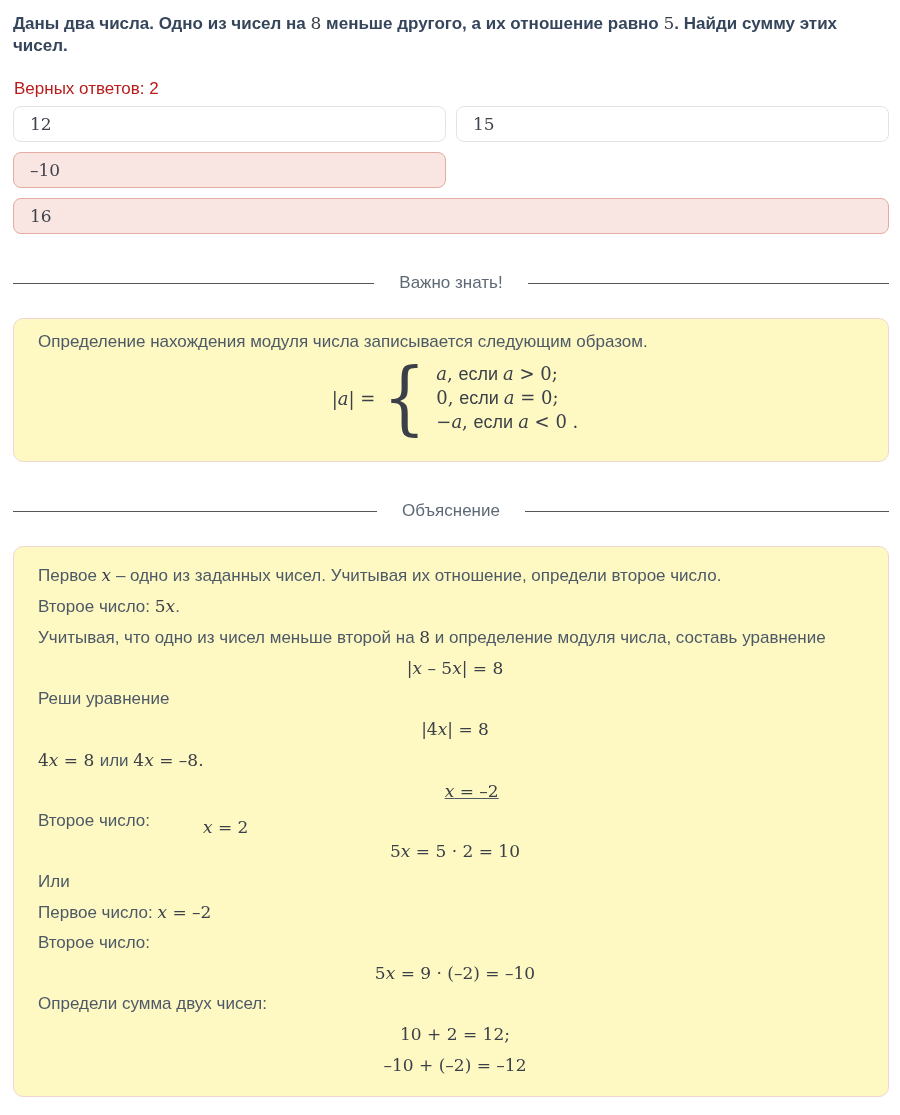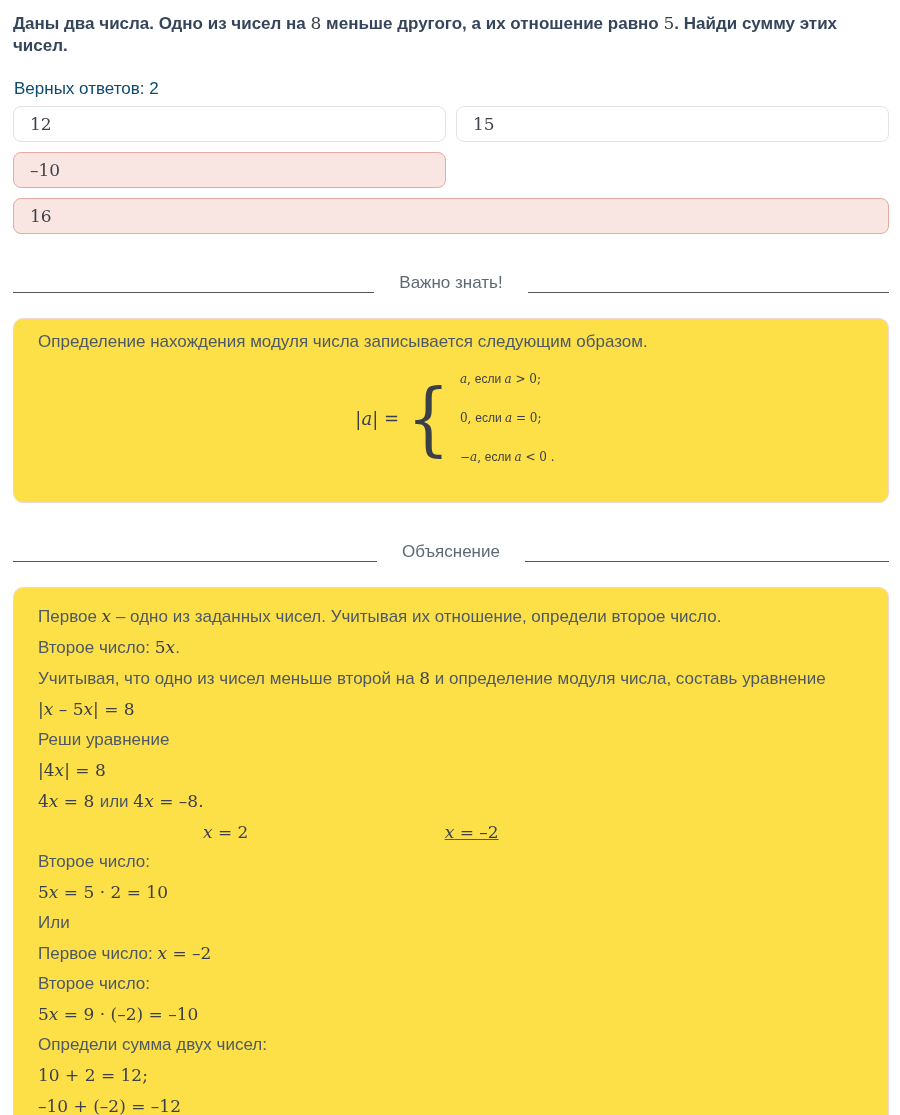--- a/index.html
+++ b/index.html
@@ -4,61 +4,61 @@
 <style>
   html,body{margin:0;padding:0;background:#ffffff;}
   body{width:900px;height:1115px;overflow:hidden;font-family:"Liberation Sans",sans-serif;}
   .page{padding:12px 11px 0 13px;}
 
   
   .q-title{font-size:17px;line-height:1.3;font-weight:700;color:#35455b;margin:0 0 22px 0;}
   .q-title .seg-m{font-weight:400;}
 
   
-  .answers-label{font-size:17px;color:#0c4a6e;margin:0 0 7px 1px;}
+  .answers-label{font-size:17px;color:#b91c1c;margin:0 0 7px 1px;}
 
   
   .answers-grid{display:grid;grid-template-columns:1fr 1fr;gap:10px;}
   .answer{box-sizing:border-box;height:36px;display:flex;align-items:center;
     padding:0 16px;background:#ffffff;border:1px solid #e3e3e6;border-radius:8px;
     font-family:"DejaVu Serif","Liberation Serif",serif;font-size:17px;color:#3f434c;cursor:pointer;}
   .answer.hl{background:#f9e5e2;border-color:#e5aba3;}
   .answer.full{grid-column:1 / -1;}
 
   
-  .divider{display:flex;align-items:flex-end;gap:25px;margin:39px 0 25px 0;
+  .divider{display:flex;align-items:center;gap:25px;margin:39px 0 25px 0;
     color:#5d6a76;font-size:17px;}
   .divider::before,.divider::after{content:"";flex:1;height:1px;background:#555555;}
 
   
-  .infobox{box-sizing:border-box;background:#fde047;border:1px solid #f0d6d2;
+  .infobox{box-sizing:border-box;background:#fef9c3;border:1px solid #f0d6d2;
     border-radius:10px;padding:13px 16px 15px 24px;color:#4d5966;font-size:17px;}
 
   
   .mformula{display:flex;justify-content:center;align-items:center;margin:8px 0 10px 0;}
   .mformula .lhs{font-family:"DejaVu Serif","Liberation Serif",serif;font-size:18px;color:#3b3f48;margin-right:4px;}
   .brace{font-family:"DejaVu Serif","Liberation Serif",serif;font-size:80px;font-weight:400;
     color:#3b3f48;line-height:0.95;transform:scaleX(0.85);margin-right:6px;user-select:none;}
-  .cases div{line-height:39px;font-size:12px;color:#3b3f48;}
+  .cases div{line-height:24px;font-size:18px;color:#3b3f48;}
 
   
   .seg-t{font-family:"Liberation Sans",sans-serif;text-align:center;}
   .seg-m{font-family:"DejaVu Serif","Liberation Serif",serif;color:#3b3f48;}
   .seg-mi{font-family:"DejaVu Serif","Liberation Serif",serif;font-style:italic;color:#3b3f48;}
   .seg-t2{font-family:"Liberation Sans",sans-serif;color:#3b3f48;}
 
   .intro-line{margin:0 0 6px 0;}
   .note-line{margin:10px 0 0 0;font-weight:700;font-style:italic;color:#2d4156;}
   .note-line{font-size:17px;}
 
   
   .explanation .line{line-height:30px;font-size:17px;}
-  .explanation .f{text-align:left;}
+  .explanation .f{text-align:center;}
   .explanation .pair{position:relative;height:30px;}
-  .explanation .pair .pl{position:absolute;left:22.5%;transform:translateX(-50%);}
+  .explanation .pair .pl{position:absolute;left:22.5%;transform:translateX(-50%);margin-top:36px;}
   .explanation .pair .pr{position:absolute;left:52%;transform:translateX(-50%);text-decoration:underline;}
 </style>
 </head>
 <body>
 
 <div class="page">
 
   <h1 class="q-title"><span class="seg-t">Даны два числа. Одно из чисел на </span><span class="seg-m">8</span><span class="seg-t"> меньше другого, а их отношение равно </span><span class="seg-m">5</span><span class="seg-t">. Найди сумму этих чисел.</span></h1>
 
   <div class="answers-label">Верных ответов: 2</div>

